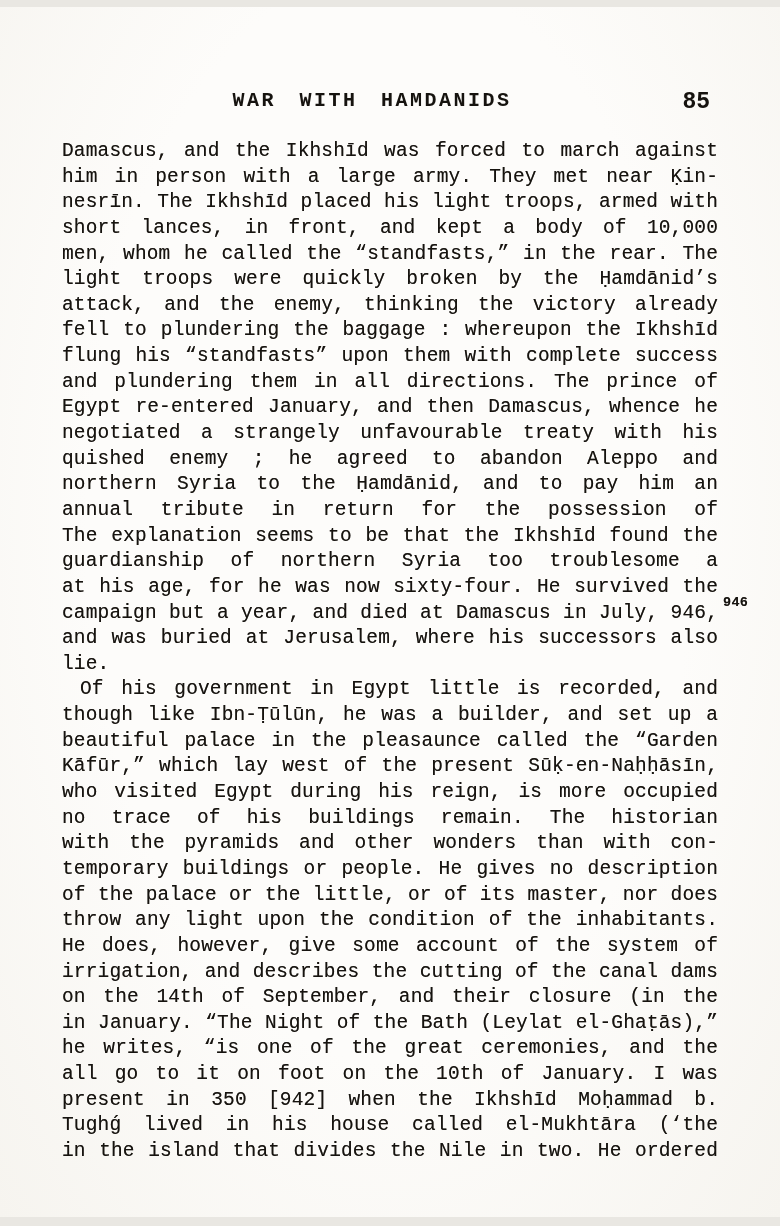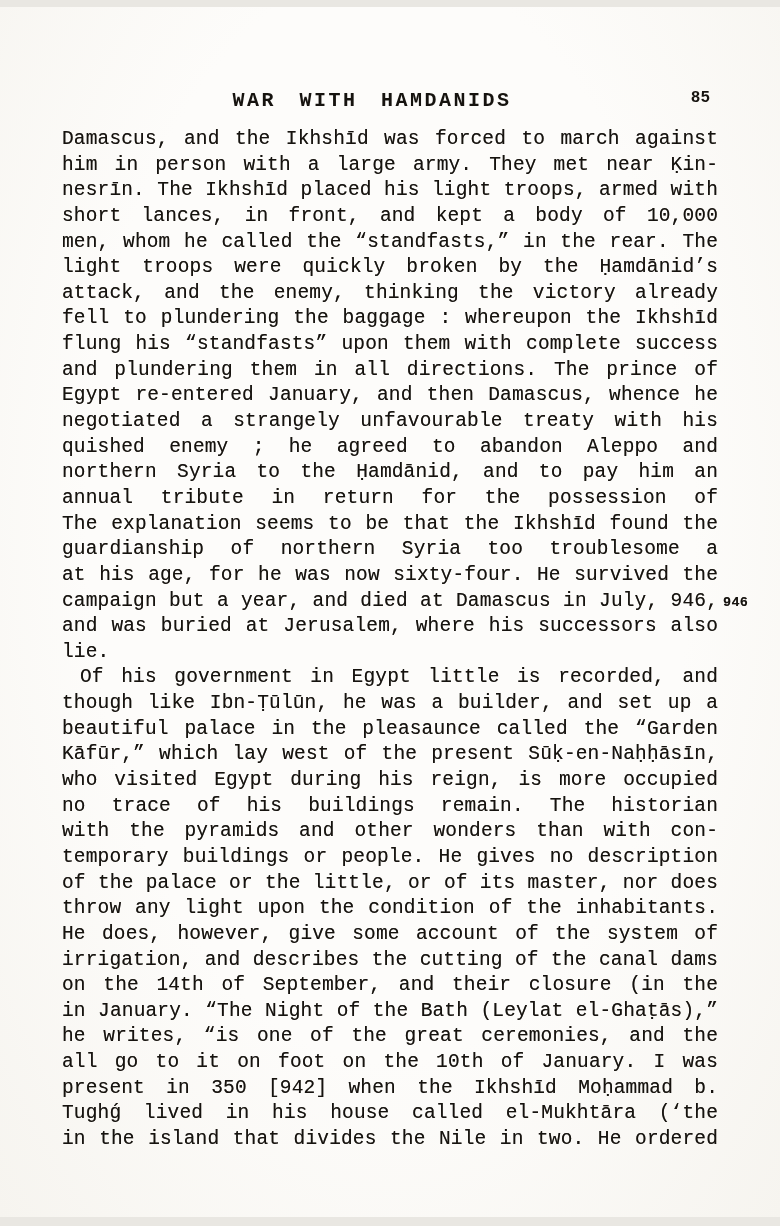--- a/index.html
+++ b/index.html
@@ -23,26 +23,26 @@
     text-align: center;
     font-size: 20px;
     font-weight: bold;
     letter-spacing: 2.5px;
     word-spacing: 9px;
     white-space: nowrap;
   }
   .page-number {
     position: absolute;
     right: 8px; top: 0;
-    font-size: 16px;
+    font-size: 23px;
     font-weight: bold;
   }
   .text-block {
     position: absolute;
-    top: 120px; left: 62px; width: 656px;
+    top: 132px; left: 62px; width: 656px;
     font-size: 19.5px;
     line-height: 25.65px;
     letter-spacing: 0.15px;
     text-shadow: 0 0 0.5px rgba(20,16,10,0.55);
   }
   .line {
     height: 25.65px;
     overflow: hidden;
     text-align: justify;
     text-align-last: justify;

